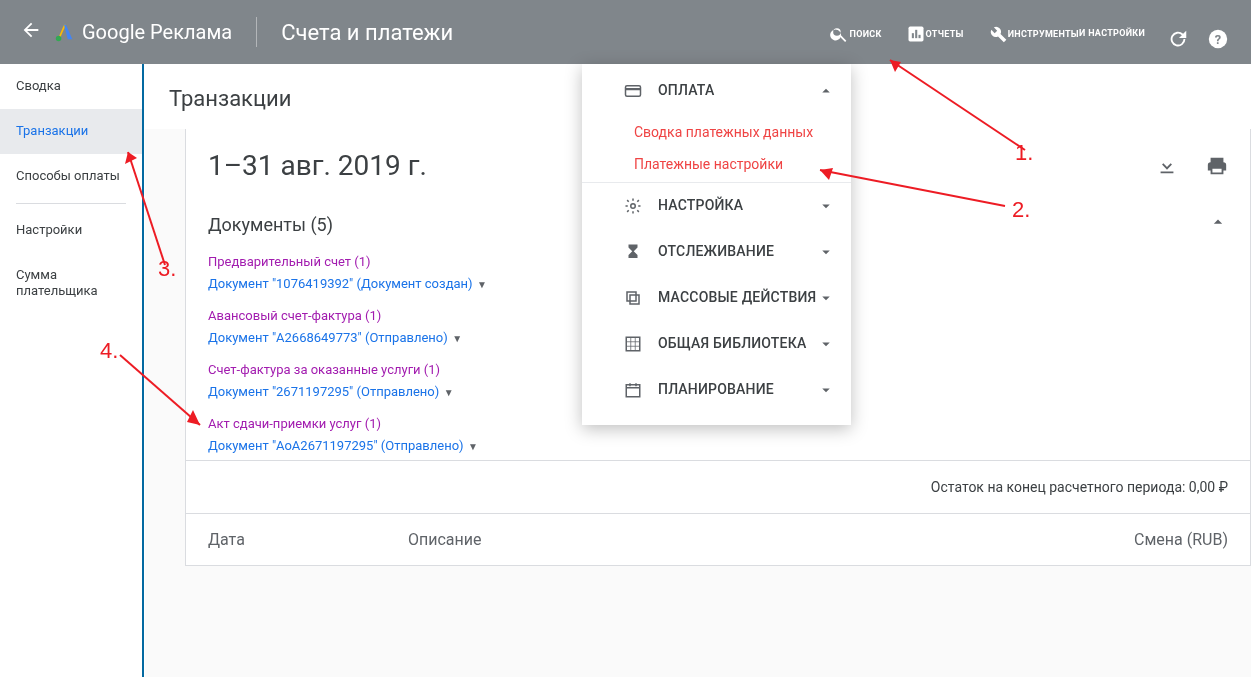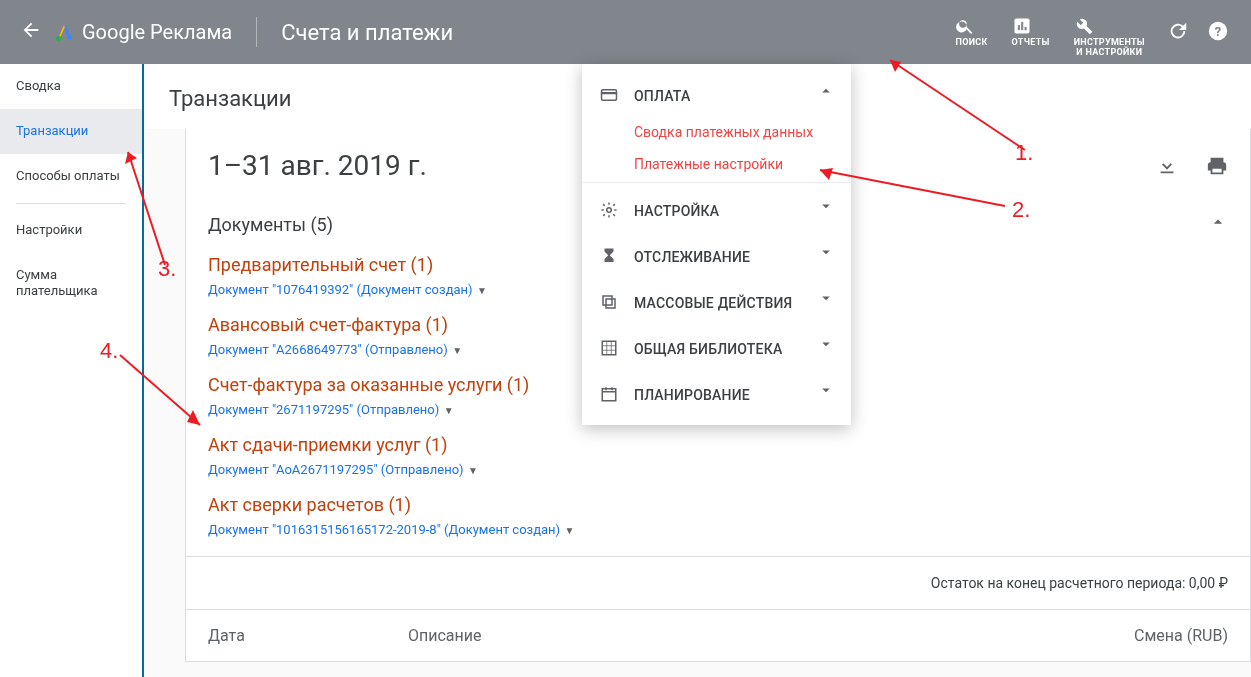--- a/index.html
+++ b/index.html
@@ -6,52 +6,52 @@
   body { background:#fff; width:1251px; height:677px; overflow:hidden; position:relative; }
 
   
   .header { height:64px; background:#80868b; display:flex; align-items:center; color:#fff; position:relative; z-index:5; }
   .back-arrow { margin:0 12px 0 20px; cursor:pointer; }
   .logo { display:flex; align-items:center; gap:6px; margin-right:24px;}
   .logo-text { font-size:20px; font-weight:400; }
   .divider-v { width:1px; height:30px; background:rgba(255,255,255,0.4); margin-right:24px;}
   .header-title { font-size:22px; font-weight:400; }
   .header-tools { margin-left:auto; display:flex; align-items:flex-start; padding-top:10px; }
-  .tool { display:flex; flex-direction:column; margin:0 12px; cursor:pointer; }
+  .tool { display:flex; flex-direction:row; align-items:center; margin:0 12px; cursor:pointer; }
   .tool-label { font-size:9px; margin-top:2px; text-align:center; line-height:1.1; font-weight:700; letter-spacing:0.3px;}
   .tool.active .tool-label { color:#fff; }
   .tool-icons-right { display:flex; align-items:center; gap:18px; margin:0 22px 0 10px; padding-top:4px;}
 
   
   .sidebar { position:absolute; top:64px; left:0; width:144px; height:calc(100% - 64px); background:#fff; border-right:2px solid #0369a1;}
   .side-item { padding:14px 16px; font-size:13px; color:#3c4043; cursor:pointer; line-height:1.3;}
   .side-item.selected { background:#e8eaed; color:#1a73e8; }
   .side-sep { height:1px; background:#dadce0; margin:4px 16px; }
 
   
   .main { position:absolute; left:145px; top:64px; right:0; bottom:0; background:#fafafa; }
   .page-title { padding:22px 0 18px 24px; font-size:22px; color:#3c4043; background:#fff;}
   .card { margin:0 0 0 40px; background:#fff; border:1px solid #dadce0; border-top:none; }
   .card-head { padding:20px 22px 18px 22px; font-size:28px; color:#3c4043; display:flex; align-items:center;}
   .card-head .head-actions{ margin-left:auto; display:flex; gap:28px; color:#5f6368;}
   .docs-head { padding:12px 22px 8px 22px; font-size:18px; color:#3c4043; display:flex; align-items:center;}
   .docs-head .chev { margin-left:auto; color:#5f6368;}
   .doc-group { padding:10px 22px 6px 22px; }
-  .doc-title { font-size:18px; color:#c2410c; margin-bottom:4px;}
+  .doc-title { font-size:13px; color:#a21caf; margin-bottom:4px;}
   .doc-link { font-size:13px; color:#1a73e8; cursor:pointer; display:inline-block;}
   .doc-link .dd { color:#5f6368; font-size:10px; margin-left:2px;}
   .balance-row { border-top:1px solid #dadce0; padding:18px 22px; text-align:right; font-size:14px; color:#3c4043;}
   .table-head { border-top:1px solid #dadce0; display:flex; padding:16px 22px; font-size:16px; color:#5f6368;}
   .th-date { width:200px;}
   .th-desc { flex:1;}
   .th-sum { width:150px; text-align:right;}
 
   
   .menu-panel { position:absolute; top:64px; left:582px; width:269px; background:#fff; box-shadow:0 4px 16px rgba(0,0,0,0.25); z-index:20; padding:6px 0 10px 0;}
-  .menu-sec-head { display:flex; align-items:flex-end; padding:12px 16px; cursor:pointer;}
+  .menu-sec-head { display:flex; align-items:flex-start; padding:12px 16px; cursor:pointer;margin-left:24px;}
   .menu-sec-head .m-icon { width:22px; color:#5f6368; display:flex; justify-content:center;}
   .menu-sec-head .m-label { font-size:14px; font-weight:500; color:#3c4043; margin-left:14px; letter-spacing:0.2px;}
   .menu-sec-head .m-chev { margin-left:auto; color:#5f6368;}
   .menu-sub { padding:8px 16px 8px 52px; font-size:14px; color:#ef4444; cursor:pointer;}
   .menu-sec-divider{ height:1px; background:#e8eaed; margin:2px 0;}
 
   
   .anno { position:absolute; z-index:30; pointer-events:none; }
   .anno-num { color:#ed1c24; font-size:22px; font-family:Arial; }
   svg.arrow line, svg.arrow path { stroke:#ed1c24; stroke-width:2; fill:none;}
@@ -156,24 +156,20 @@
       <span class="doc-link"><span>Документ "A2668649773" (Отправлено)</span><span class="dd"> ▼</span></span>
     </div>
     <div class="doc-group">
       <div class="doc-title">Счет-фактура за оказанные услуги (1)</div>
       <span class="doc-link"><span>Документ "2671197295" (Отправлено)</span><span class="dd"> ▼</span></span>
     </div>
     <div class="doc-group">
       <div class="doc-title">Акт сдачи-приемки услуг (1)</div>
       <span class="doc-link"><span>Документ "AoA2671197295" (Отправлено)</span><span class="dd"> ▼</span></span>
     </div>
-    <div class="doc-group" style="padding-bottom:18px">
-      <div class="doc-title">Акт сверки расчетов (1)</div>
-      <span class="doc-link"><span>Документ "1016315156165172-2019-8" (Документ создан)</span><span class="dd"> ▼</span></span>
-    </div>
 
     <div class="balance-row">Остаток на конец расчетного периода: 0,00 ₽</div>
 
     <div class="table-head">
       <div class="th-date">Дата</div>
       <div class="th-desc">Описание</div>
       <div class="th-sum">Смена (RUB)</div>
     </div>
   </div>
 </div>

